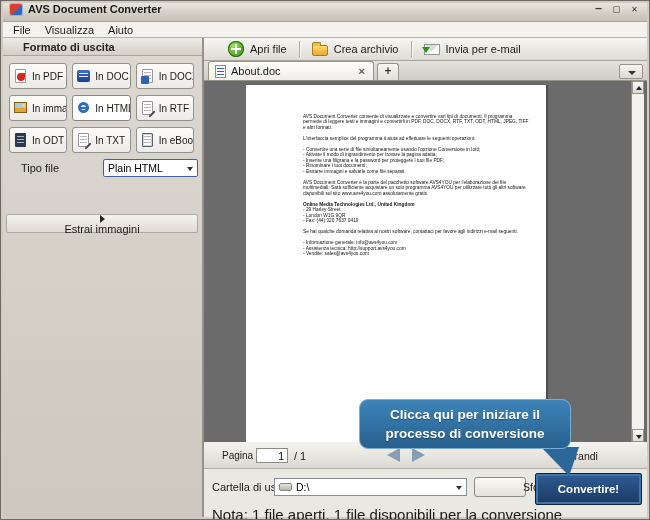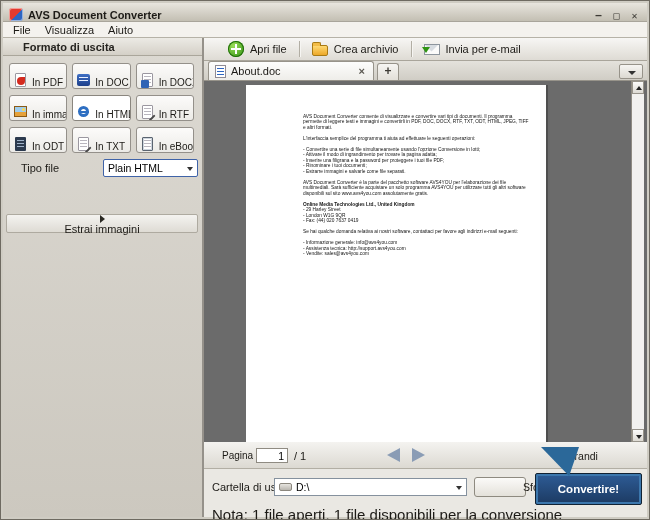--- a/index.html
+++ b/index.html
@@ -1,34 +1,34 @@
 <!DOCTYPE html>
 <html><head>
 <meta charset="utf-8">
 <style>
   * { margin:0; padding:0; box-sizing:border-box; }
   html,body { width:650px; height:520px; font-family:"Liberation Sans","DejaVu Sans",sans-serif; }
   .window { position:relative; width:650px; height:520px; background:#d6d2c9; border:1px solid #6e6a61; box-shadow: inset 0 0 0 2px #cfccc3; overflow:hidden; }
 
   
-  .titlebar { position:absolute; left:2px; top:2px; right:2px; height:19px; background:linear-gradient(#e8e5de,#c3bfb3); display:flex; align-items:flex-end; padding:0 6px; border-bottom:1px solid #a9a59b; }
+  .titlebar { position:absolute; left:2px; top:2px; right:2px; height:19px; background:linear-gradient(#e8e5de,#c3bfb3); display:flex; align-items:flex-start; padding:0 6px; border-bottom:1px solid #a9a59b; }
   .app-icon { width:14px; height:13px; margin-right:5px; background:linear-gradient(135deg,#e23a2e 0 55%,#2e66c1 55% 100%); border-radius:3px; box-shadow:inset 0 0 0 1px rgba(255,255,255,.5); }
   .title-text { font-size:11px; font-weight:bold; color:#1d1b17; }
   .win-controls { margin-left:auto; display:flex; gap:5px; color:#3c3a35; font-size:10px; font-weight:bold; }
   .win-controls span { width:13px; text-align:center; cursor:default; font-family:"DejaVu Sans Mono",monospace; }
 
   
   .menubar { position:absolute; left:2px; top:21px; right:2px; height:16px; background:#f4f2ee; border-bottom:1px solid #b6b2a7; display:flex; align-items:center; padding-left:4px; gap:2px; }
   .menu-item { font-size:11px; color:#1c1a16; padding:1px 6px; }
 
   
   .sidebar { position:absolute; left:2px; top:37px; width:201px; bottom:2px; background:linear-gradient(#dcd9d2,#ccc8bf); border-right:2px solid #95918a; }
   .sb-header { height:18px; background:linear-gradient(#eceae5,#d4d0c7); border-bottom:1px solid #aaa69b; font-size:11px; font-weight:bold; color:#25231f; display:flex; align-items:center; padding-left:20px; }
   .fmt-grid { position:absolute; left:6px; right:8px; top:25px; display:grid; grid-template-columns:1fr 1fr 1fr; grid-auto-rows:26px; gap:6px 5px; }
-  .fmt-btn { background:linear-gradient(#fcfbfa,#ecebe7); border:1px solid #94908a; border-radius:3px; display:flex; align-items:flex-end; padding-left:3px; gap:3px; cursor:pointer; overflow:hidden; }
+  .fmt-btn { background:linear-gradient(#fcfbfa,#ecebe7); border:1px solid #94908a; border-radius:3px; display:flex; align-items:center; padding-left:3px; gap:3px; cursor:pointer; overflow:hidden; }
   .fmt-btn.selected { background:#ffffff; border-color:#8a867f; }
   .fmt-label { font-size:10px; color:#1c1a16; white-space:nowrap; }
 
   
   .fi { width:16px; height:16px; position:relative; flex:none; }
   .fi .pg { position:absolute; left:2px; top:1px; width:11px; height:14px; background:#fff; border:1px solid #9b97a0; border-radius:1px; }
   .fi .lines { position:absolute; left:4px; top:4px; width:7px; height:8px; background:repeating-linear-gradient(#b9b6be 0 1px,transparent 1px 3px); }
   .fi.pdf .mark { position:absolute; left:4px; top:5px; width:8px; height:8px; background:#d42a1e; border-radius:50% 0 50% 50%; }
   .fi.doc .blk { position:absolute; left:1px; top:2px; width:13px; height:12px; background:linear-gradient(#3e6fc4,#1d3f8a); border-radius:2px; }
   .fi.doc .wl { position:absolute; left:3px; top:5px; width:9px; height:6px; background:repeating-linear-gradient(#eaf0ff 0 1px,transparent 1px 3px); }
@@ -302,15 +302,21 @@
         <span class="drive-ic"></span>
         <span>D:\</span>
         <span class="arr"></span>
       </div>
       <button class="browse-btn">Sfoglia...</button>
       <button class="convert-btn">Convertire!</button>
       <span class="status-note">Nota: 1 file aperti, 1 file disponibili per la conversione</span>
     </div>
   </div>
 
+  <div class="tooltip">
+    <div class="tooltip-text">
+      <div>Clicca qui per iniziare il</div>
+      <div>processo di conversione</div>
+    </div>
+  </div>
   <div class="tooltip-tail"></div>
 
 </div>
 
 </body></html>

